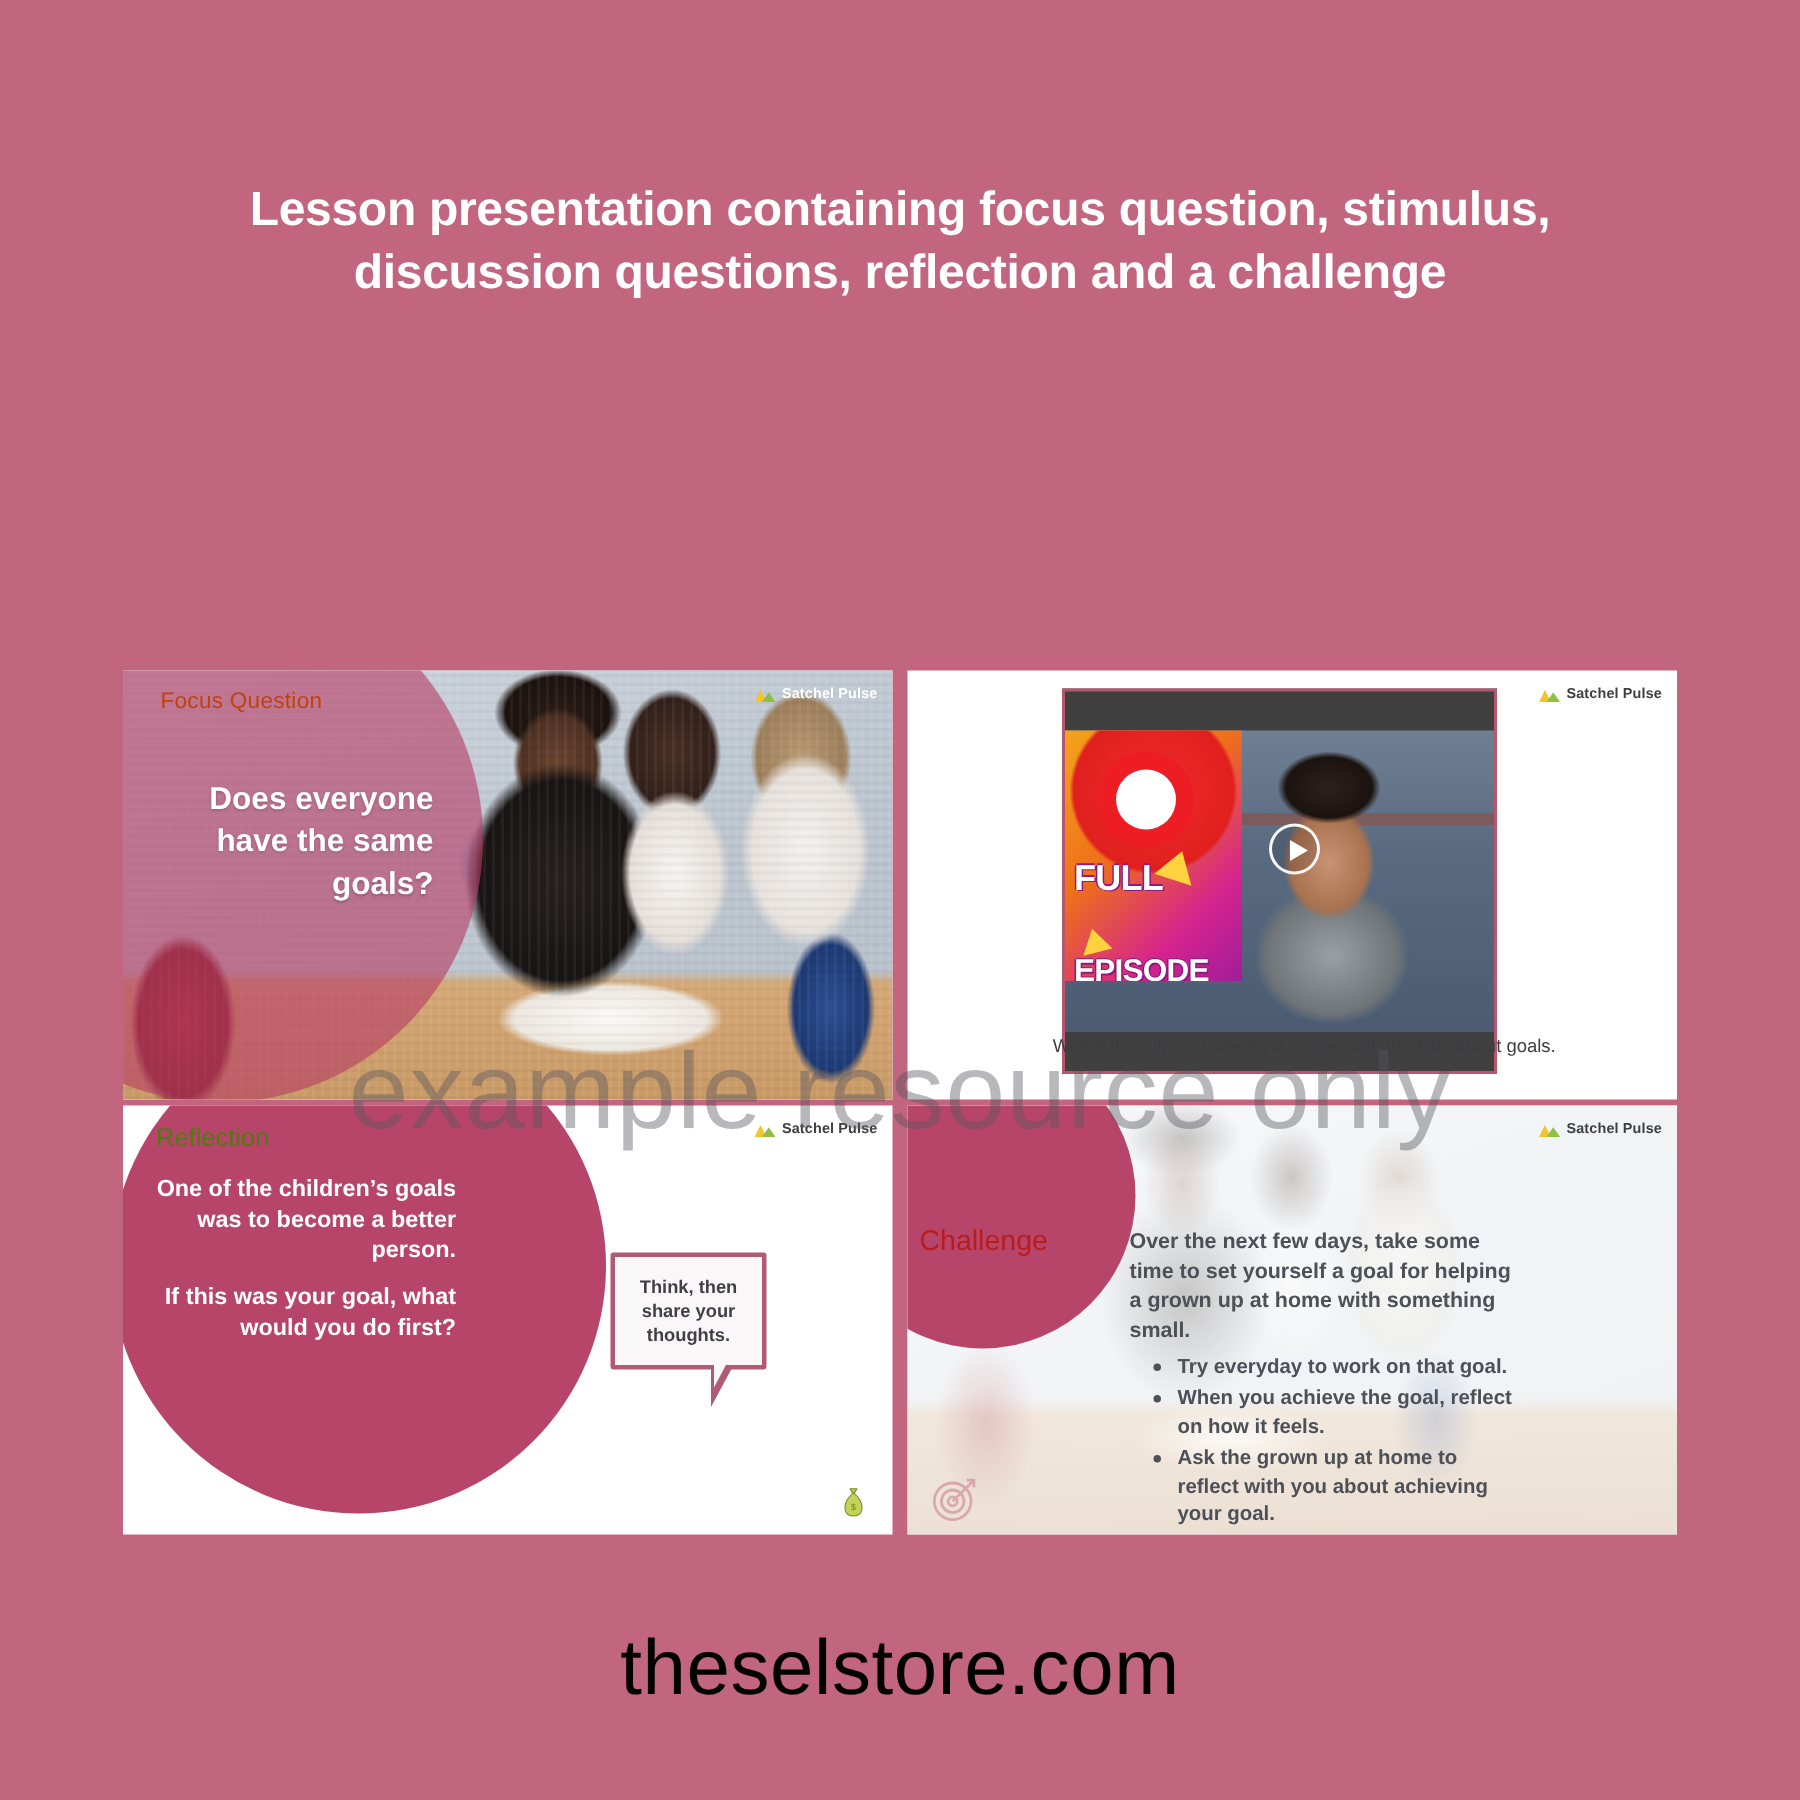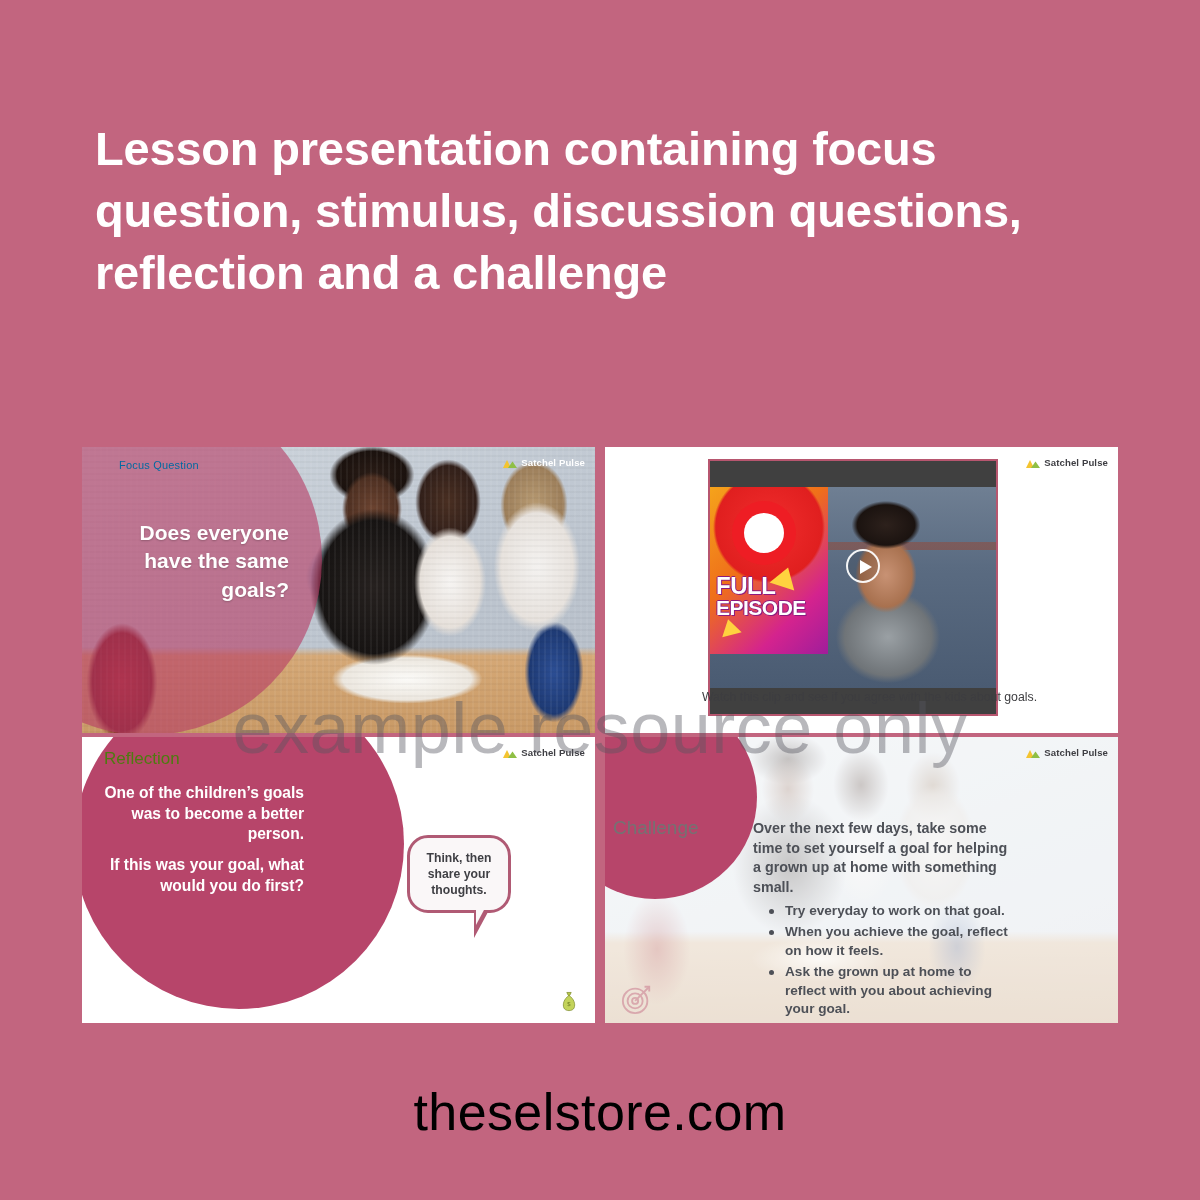--- a/index.html
+++ b/index.html
@@ -9,22 +9,23 @@
     font-family:"Liberation Sans", sans-serif;
     background:#c2657f;
     position:relative;
     overflow:hidden;
   }
 
   
   .headline{
     position:absolute;
     top:118px; left:0; right:0;
+    text-align:center;
     color:#ffffff;
-    font-size:47px;
+    font-size:32px;
     line-height:1.32;
     font-weight:600;
     letter-spacing:-0.2px;
     padding:0 95px;
   }
 
   
   .grid{
     position:absolute;
     left:82px; top:447px;
@@ -80,23 +81,22 @@
   }
   .fq-circle{
     position:absolute;
     left:-110px; top:-62px;
     width:350px; height:350px;
     border-radius:50%;
     background:rgba(183,61,101,.62);
   }
   .fq-label{
     position:absolute; left:25px; top:12px;
-    color:#0369a1; font-size:11px; font-weight:400;
+    color:#c2410c; font-size:15px; font-weight:400;
     letter-spacing:.2px;
-    margin-left:12px;
   }
   .fq-question{
     position:absolute;
     left:22px; top:72px; width:185px;
     color:#ffffff; font-size:21px; line-height:1.35;
     font-weight:700; text-align:right;
     text-shadow:0 1px 2px rgba(0,0,0,.22);
   }
 
   
@@ -157,21 +157,21 @@
     border-bottom:16px solid #ffd23f;
     transform:rotate(-14deg);
   }
   .cbc-full{
     position:absolute; left:6px; top:88px;
     color:#ffffff; font-weight:800; font-size:24px; line-height:.95;
     letter-spacing:-.5px;
     text-shadow:1px 1px 0 #8d1a7e, -1px 0 0 #8d1a7e, 0 -1px 0 #8d1a7e;
   }
   .cbc-full span{ display:block; }
-  .cbc-full .ep{ font-size:21px; }
+  .cbc-full .ep{ font-size:21px;margin-top:40px; }
   .play-btn{
     position:absolute; left:136px; top:88px;
     width:34px; height:34px; border-radius:50%;
     border:2.4px solid rgba(255,255,255,.94);
     background:rgba(0,0,0,.12);
   }
   .play-btn::after{
     content:"";
     position:absolute; left:12px; top:8.5px;
     border-left:12px solid #ffffff;
@@ -201,21 +201,21 @@
     position:absolute; left:14px; top:46px; width:208px;
     color:#ffffff; font-weight:700; font-size:15.6px; line-height:1.33;
     text-align:right;
   }
   .rf-text p + p{ margin-top:10px; }
   .bubble{
     position:absolute;
     left:325px; top:98px;
     width:104px; height:78px;
     border:3.4px solid #b05a74;
-    border-radius:21px;
+    border-radius:2px;
     background:#faf7f8;
   }
   .bubble-txt{
     position:absolute; inset:0;
     display:flex; flex-direction:column; justify-content:center;
     text-align:center;
     color:#3f3f44; font-weight:700; font-size:12.2px; line-height:1.32;
     padding:0 6px;
   }
   .bubble-tail{
@@ -261,21 +261,21 @@
   }
   .ch-circle{
     position:absolute;
     left:-52px; top:-42px;
     width:204px; height:204px;
     border-radius:50%;
     background:#b7456a;
   }
   .ch-label{
     position:absolute; left:8px; top:80px;
-    color:#737373; font-size:19px; font-weight:400;
+    color:#b91c1c; font-size:19px; font-weight:400;
   }
   .ch-body{
     position:absolute; left:148px; top:82px; width:258px;
     color:#4d5057; font-weight:700; font-size:14.3px; line-height:1.38;
   }
   .ch-list{
     position:absolute; left:162px; top:165px; width:248px;
     color:#4d5057; font-weight:700; font-size:13.6px; line-height:1.36;
     list-style:none;
   }

